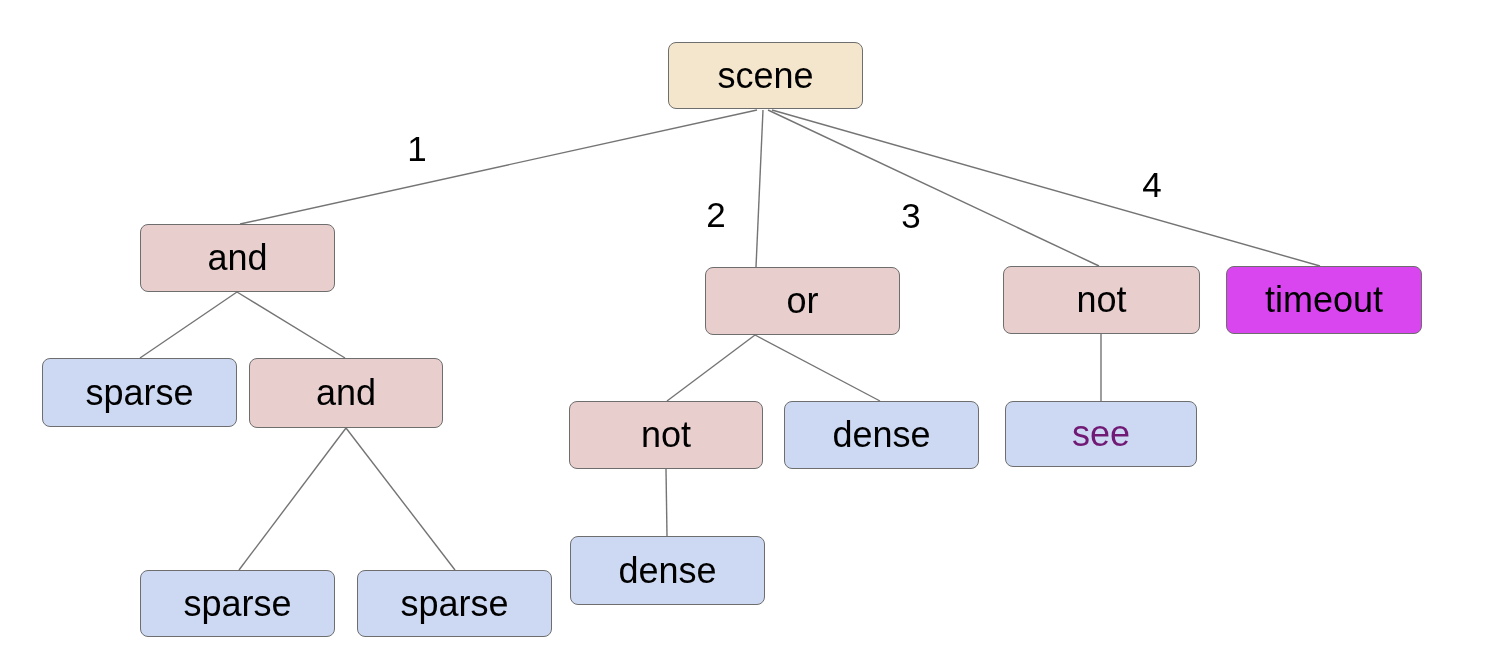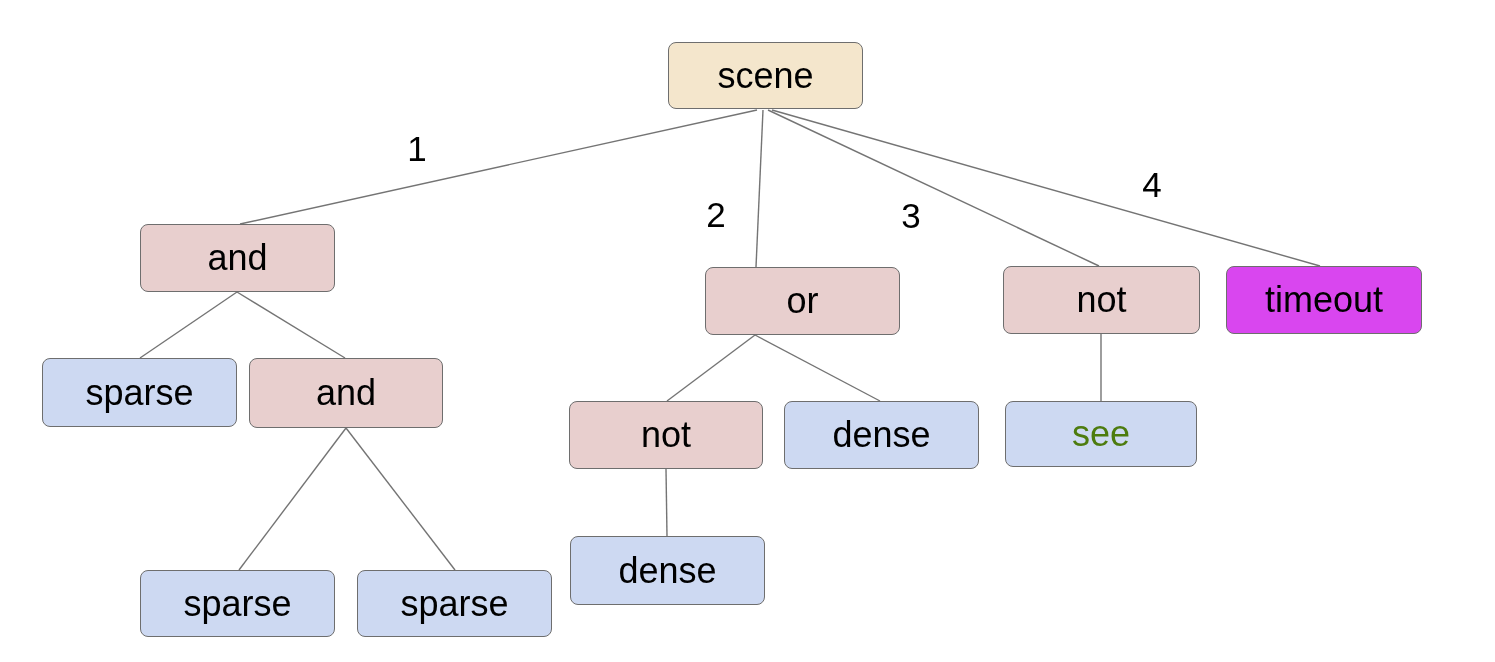--- a/index.html
+++ b/index.html
@@ -63,21 +63,21 @@
   <div id="nodes-layer">
       <div class="node" style="left: 668px; top: 42px; width: 195px; height: 67px; background: rgb(244, 230, 204); border-color: rgb(110, 110, 110); color: rgb(0, 0, 0);">scene</div>
       <div class="node" style="left: 140px; top: 224px; width: 195px; height: 68px; background: rgb(232, 207, 206); border-color: rgb(110, 110, 110); color: rgb(0, 0, 0);">and</div>
       <div class="node" style="left: 658px; top: 267px; width: 195px; height: 68px; background: rgb(232, 207, 206); border-color: rgb(110, 110, 110); color: rgb(0, 0, 0); margin-left: 47px;">or</div>
       <div class="node" style="left: 1003px; top: 266px; width: 197px; height: 68px; background: rgb(232, 207, 206); border-color: rgb(110, 110, 110); color: rgb(0, 0, 0);">not</div>
       <div class="node" style="left: 1226px; top: 266px; width: 196px; height: 68px; background: #d946ef; border-color: rgb(110, 110, 110); color: rgb(0, 0, 0);">timeout</div>
       <div class="node" style="left: 42px; top: 358px; width: 195px; height: 69px; background: rgb(205, 217, 242); border-color: rgb(110, 110, 110); color: rgb(0, 0, 0);">sparse</div>
       <div class="node" style="left: 249px; top: 358px; width: 194px; height: 70px; background: rgb(232, 207, 206); border-color: rgb(110, 110, 110); color: rgb(0, 0, 0);">and</div>
       <div class="node" style="left: 569px; top: 401px; width: 194px; height: 68px; background: rgb(232, 207, 206); border-color: rgb(110, 110, 110); color: rgb(0, 0, 0);">not</div>
       <div class="node" style="left: 784px; top: 401px; width: 195px; height: 68px; background: rgb(205, 217, 242); border-color: rgb(110, 110, 110); color: rgb(0, 0, 0);">dense</div>
-      <div class="node" style="left: 1005px; top: 401px; width: 192px; height: 66px; background: rgb(205, 217, 242); border-color: rgb(110, 110, 110); color: #4d7c0f;">see</div>
+      <div class="node" style="left: 1005px; top: 401px; width: 192px; height: 66px; background: rgb(205, 217, 242); border-color: rgb(110, 110, 110); color: #701a75;">see</div>
       <div class="node" style="left: 570px; top: 536px; width: 195px; height: 69px; background: rgb(205, 217, 242); border-color: rgb(110, 110, 110); color: rgb(0, 0, 0);">dense</div>
       <div class="node" style="left: 140px; top: 570px; width: 195px; height: 67px; background: rgb(205, 217, 242); border-color: rgb(110, 110, 110); color: rgb(0, 0, 0);">sparse</div>
       <div class="node" style="left: 357px; top: 570px; width: 195px; height: 67px; background: rgb(205, 217, 242); border-color: rgb(110, 110, 110); color: rgb(0, 0, 0);">sparse</div>
     </div>
   <div id="edge-labels-layer">
       <span class="edge-label" style="left: 417px; top: 148px; color: rgb(0, 0, 0);">1</span>
       <span class="edge-label" style="left: 716px; top: 214px; color: rgb(0, 0, 0);">2</span>
       <span class="edge-label" style="left: 911px; top: 215px; color: rgb(0, 0, 0);">3</span>
       <span class="edge-label" style="left: 1152px; top: 184px; color: rgb(0, 0, 0);">4</span>
     </div>

